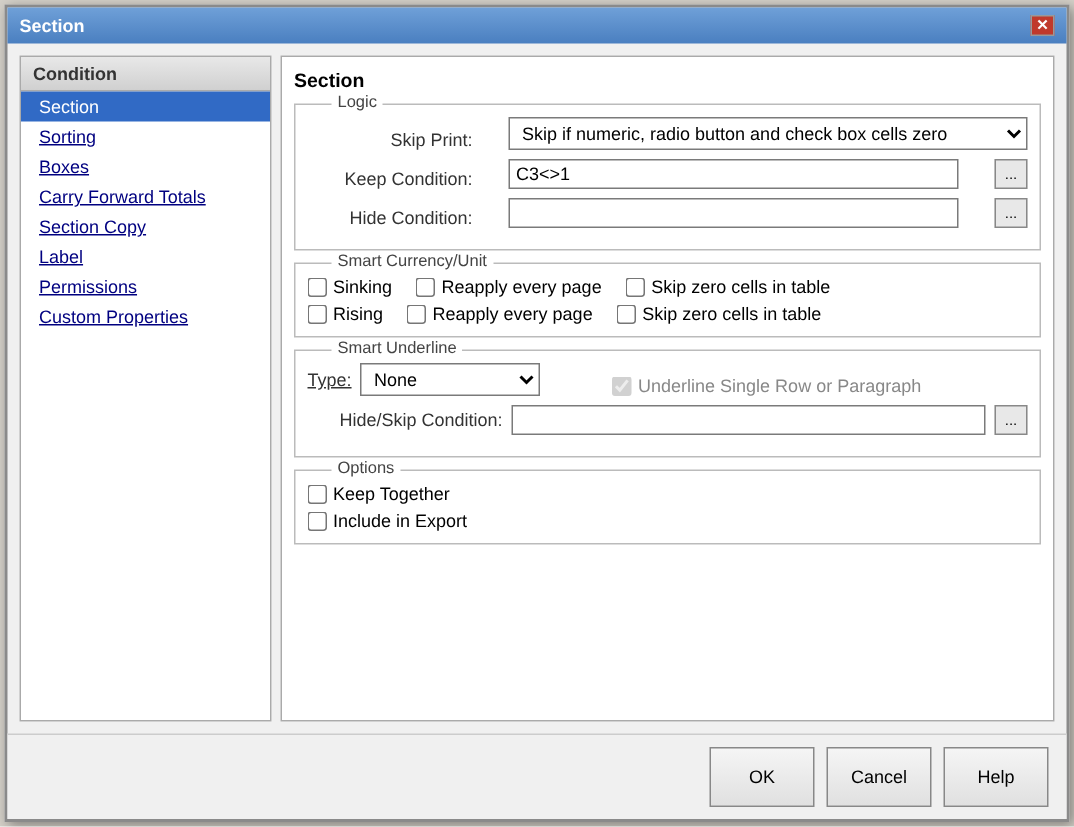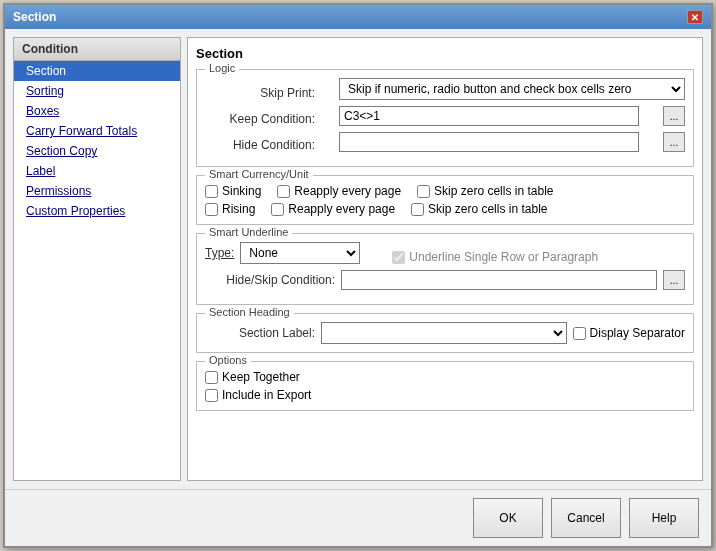--- a/index.html
+++ b/index.html
@@ -100,21 +100,21 @@
     }
     .section-group {
       border: 1px solid #bbb;
       margin-bottom: 8px;
       padding: 8px;
       position: relative;
     }
     .section-group-title {
       position: absolute;
       top: -8px;
-      left: 8px;
+      left: 24px;
       background: white;
       padding: 0 4px;
       font-size: 11px;
       color: #444;
     }
     .form-row {
       display: flex;
       align-items: flex-end;
       margin-bottom: 6px;
       gap: 24px;
@@ -323,45 +323,32 @@
 
       <div class="section-group">
         <span class="section-group-title">Smart Underline</span>
         <div class="form-row">
           <div class="underline-type">
             <span class="type-label">Type:</span>
             <select class="form-select" style="width:120px; flex:none;">
               <option>None</option>
             </select>
           </div>
-          <div class="underline-cb" style="margin-left:8px;">
+          <div class="underline-cb" style="margin-left:24px;">
             <input type="checkbox" checked="" disabled="" style="">
             <span class="disabled-text">Underline Single Row or Paragraph</span>
           </div>
         </div>
         <div class="hide-skip-row form-row">
           <span class="form-label-wide">Hide/Skip Condition:</span>
           <input class="form-input" type="text" value="" style="">
           <div class="browse-btn">...</div>
         </div>
       </div>
 
-      <div class="section-group">
-        <span class="section-group-title">Section Heading</span>
-        <div class="section-label-row">
-          <span class="form-label">Section Label:</span>
-          <select class="section-label-select">
-            <option value=""></option>
-          </select>
-          <div class="display-sep">
-            <input type="checkbox" style="">
-            <span>Display Separator</span>
-          </div>
-        </div>
-      </div>
 
       <div class="section-group">
         <span class="section-group-title">Options</span>
         <div class="options-rows">
           <div class="checkbox-row">
             <input type="checkbox" style="">
             <span>Keep Together</span>
           </div>
           <div class="checkbox-row">
             <input type="checkbox" style="">

